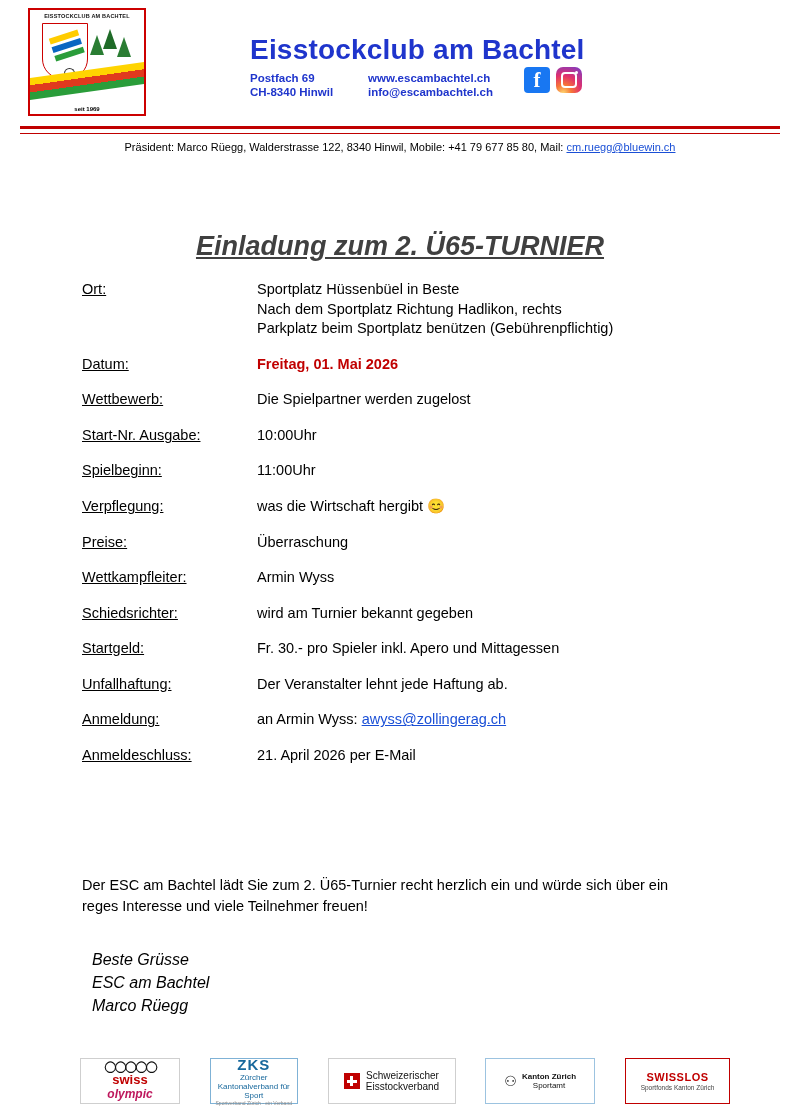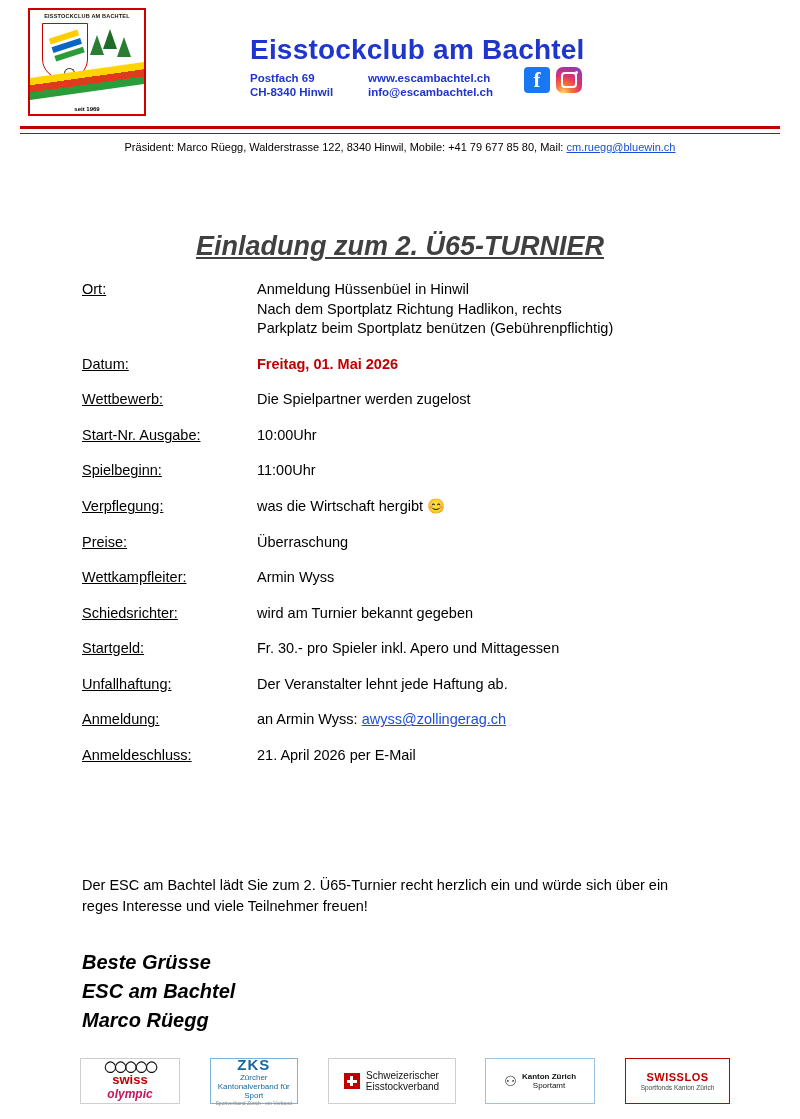--- a/index.html
+++ b/index.html
@@ -267,26 +267,25 @@
   .para {
     position: absolute;
     left: 82px;
     top: 875px;
     width: 625px;
     font-size: 14.5px;
     line-height: 1.45;
   }
   .signature {
     position: absolute;
-    left: 82px;
+    left: 92px;
     top: 948px;
-    font-size: 20px;
+    font-size: 16px;
     font-style: italic;
     line-height: 1.45;
-    font-weight: bold;
   }
 
   
   .sponsors {
     position: absolute;
     left: 80px;
     top: 1058px;
     width: 650px;
     display: flex;
     justify-content: space-between;
@@ -375,21 +374,21 @@
   <span>Präsident: Marco Rüegg, Walderstrasse 122, 8340 Hinwil, Mobile: +41 79 677 85 80, Mail: </span><a href="#">cm.ruegg@bluewin.ch</a>
 </div>
 
 <div class="doc-title">Einladung zum 2. Ü65-TURNIER</div>
 
 <div class="rows">
 
   <div class="row">
     <div class="label">Ort:</div>
     <div class="value">
-      <span class="line">Anmeldung Hüssenbüel in Hinwil</span>
+      <span class="line">Sportplatz Hüssenbüel in Beste</span>
       <span class="line">Nach dem Sportplatz Richtung Hadlikon, rechts</span>
       <span class="line">Parkplatz beim Sportplatz benützen (Gebührenpflichtig)</span>
     </div>
   </div>
 
   <div class="row">
     <div class="label">Datum:</div>
     <div class="value red">Freitag, 01. Mai 2026</div>
   </div>
 

